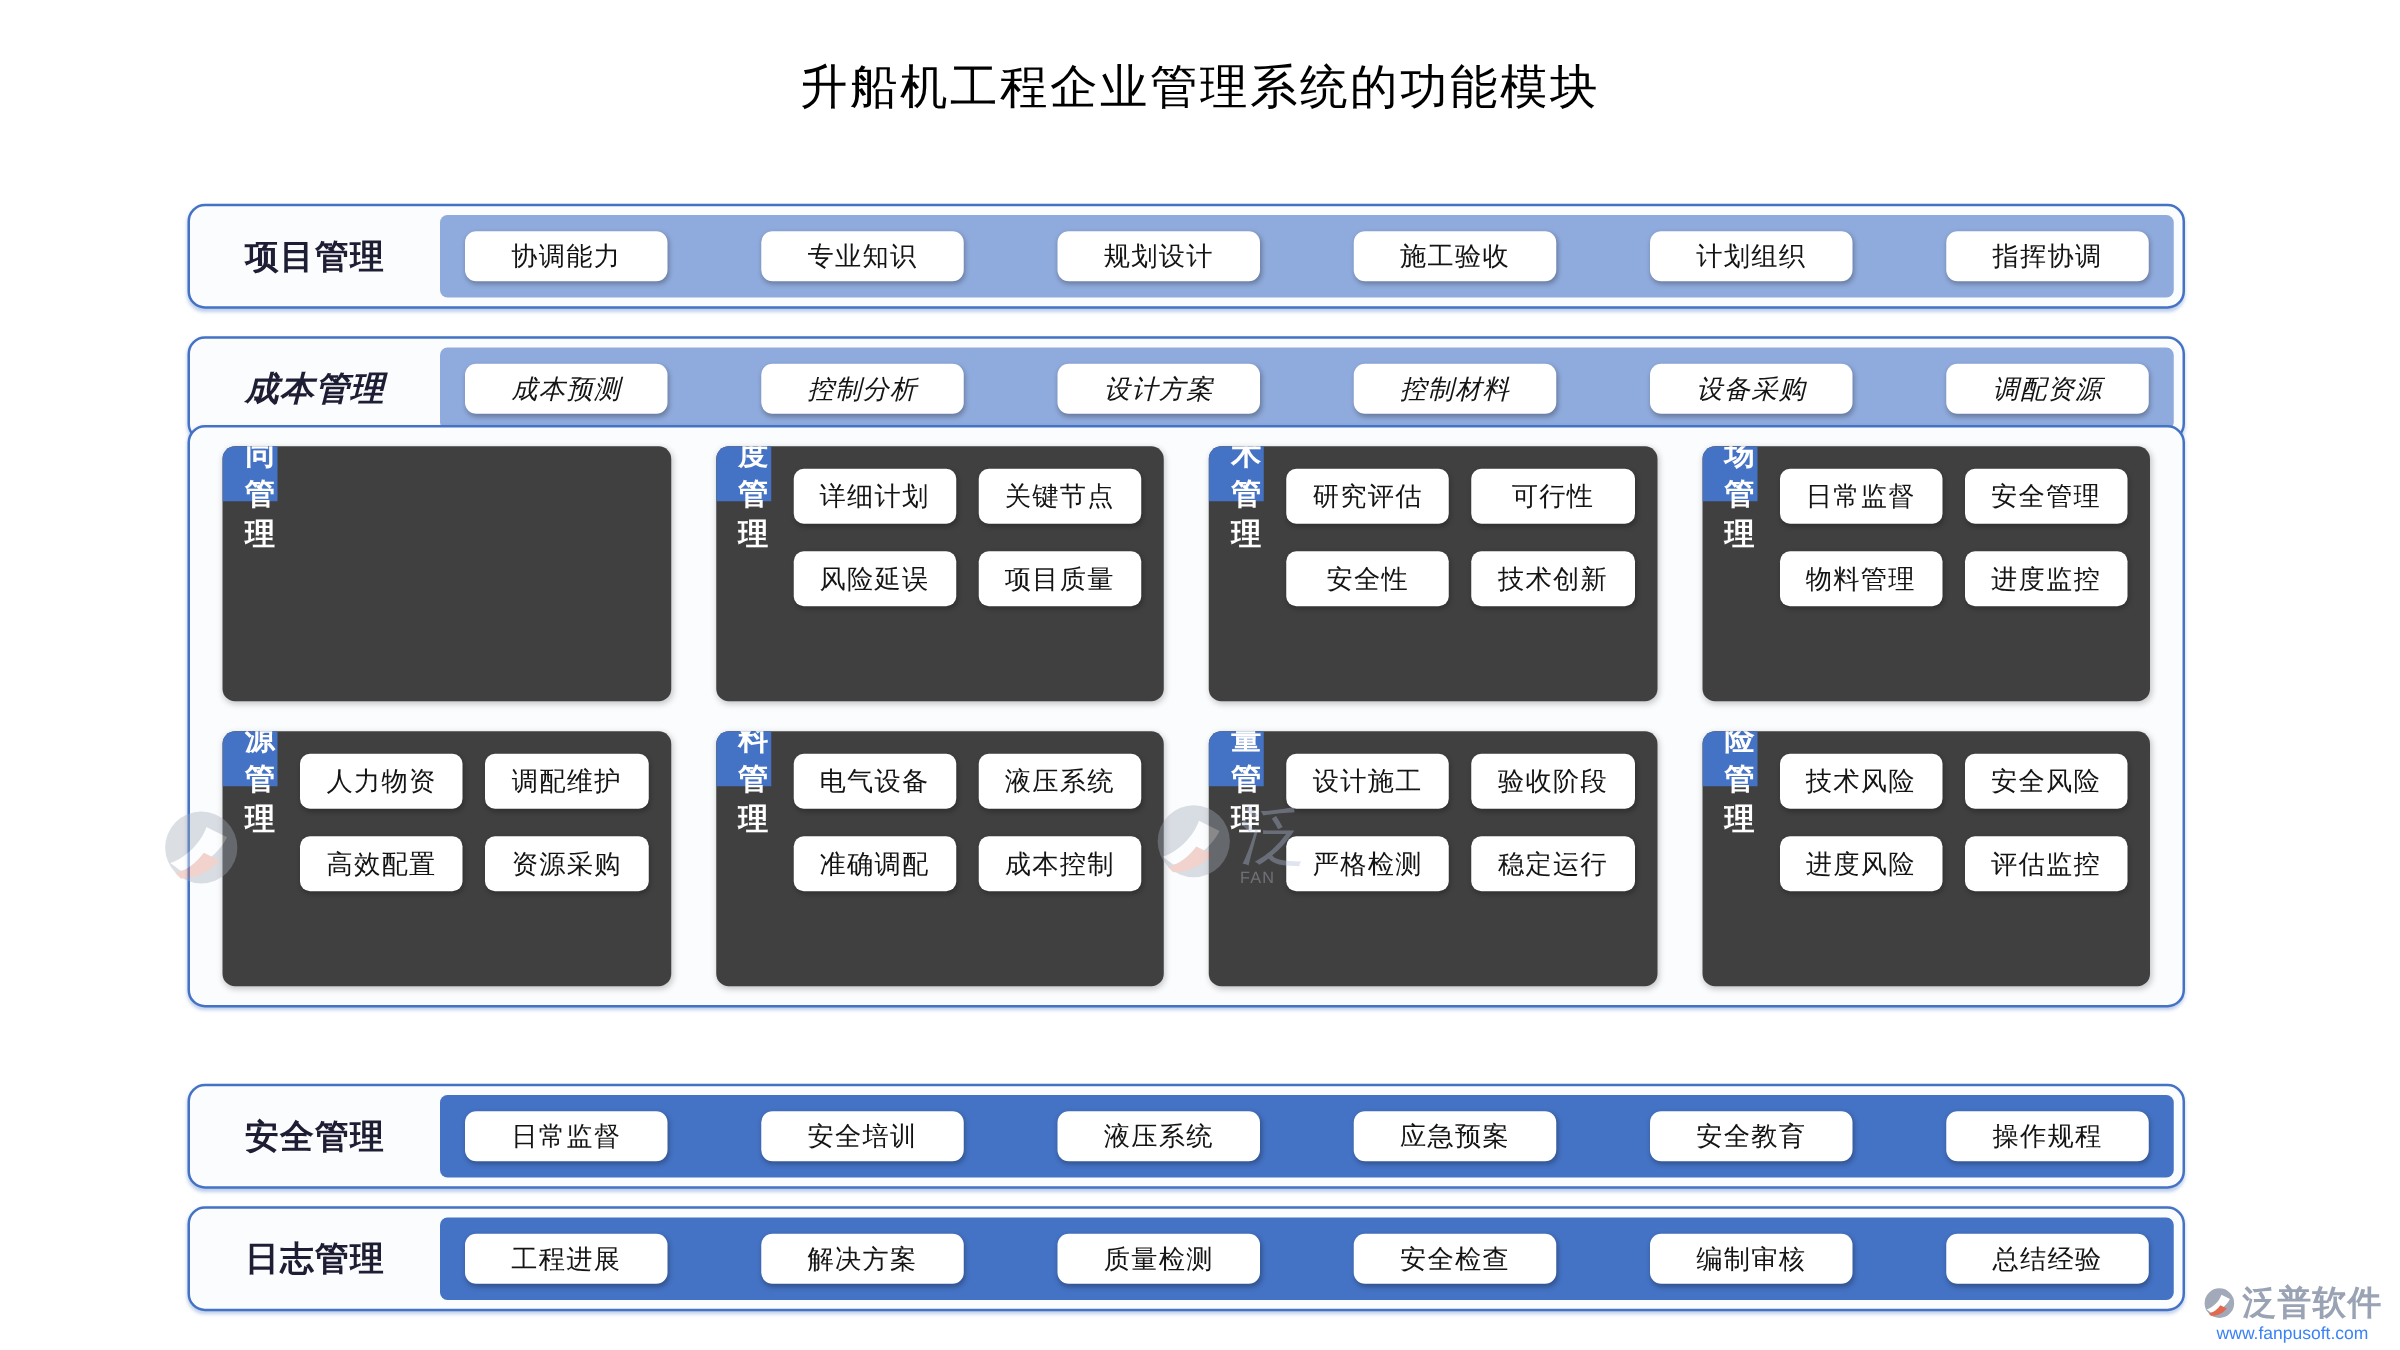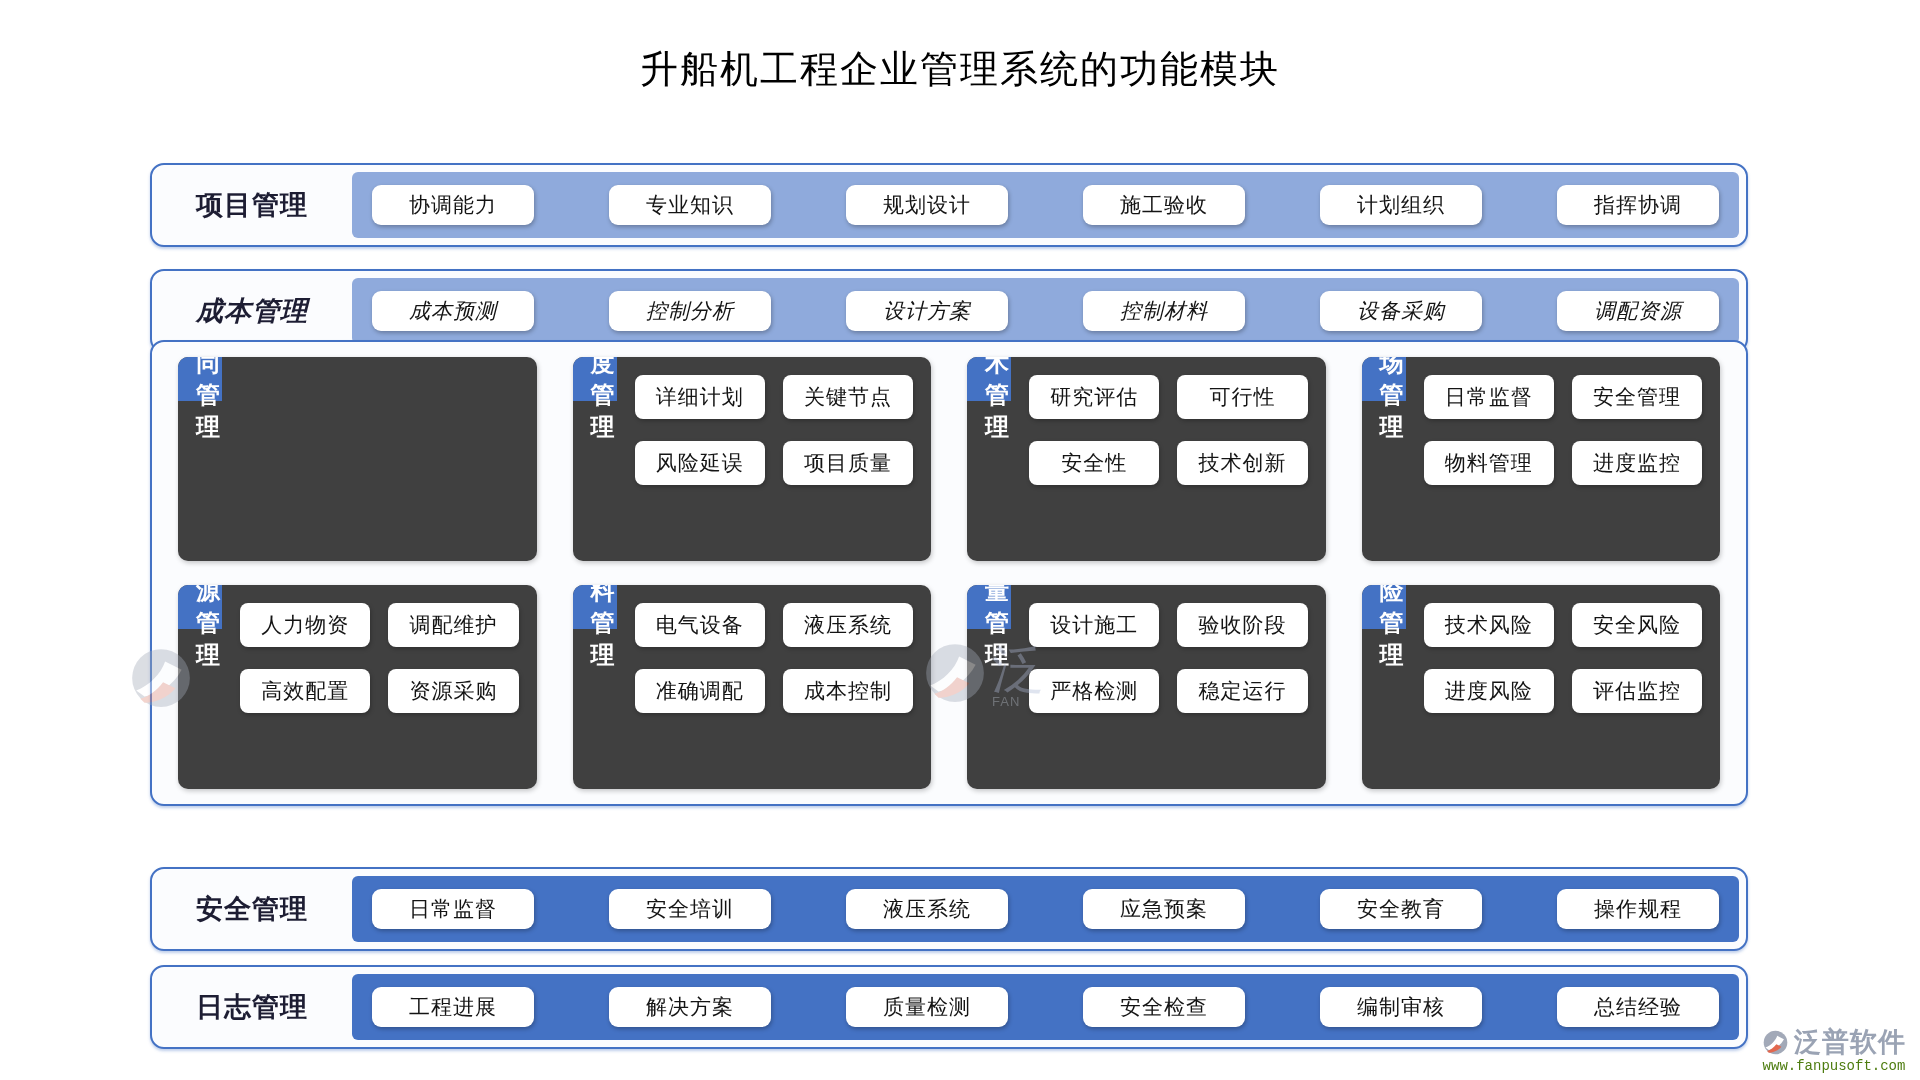--- a/index.html
+++ b/index.html
@@ -87,22 +87,22 @@
   
   .footer{
     position:absolute;right:14px;bottom:6px;text-align:center;z-index:4;
   }
   .brand-line{
     display:flex;align-items:center;justify-content:center;gap:5px;
     font-size:27px;font-weight:700;color:#9aa3b4;letter-spacing:1px;
   }
   .brand-line svg{width:27px;height:27px;}
   .brand-url{
-    font-size:14px;color:#4d7c0f;margin-top:-2px;
-    font-family:Liberation Mono, monospace;
+    font-size:14px;color:#3b82f6;margin-top:-2px;
+    font-family:Liberation Sans, sans-serif;
   }
 </style>
 </head>
 <body>
 
 <div class="page-title">升船机工程企业管理系统的功能模块</div>
 
 <div class="band-row" id="row-top-0">
   <div class="row-label">项目管理</div>
   <div class="band light">

